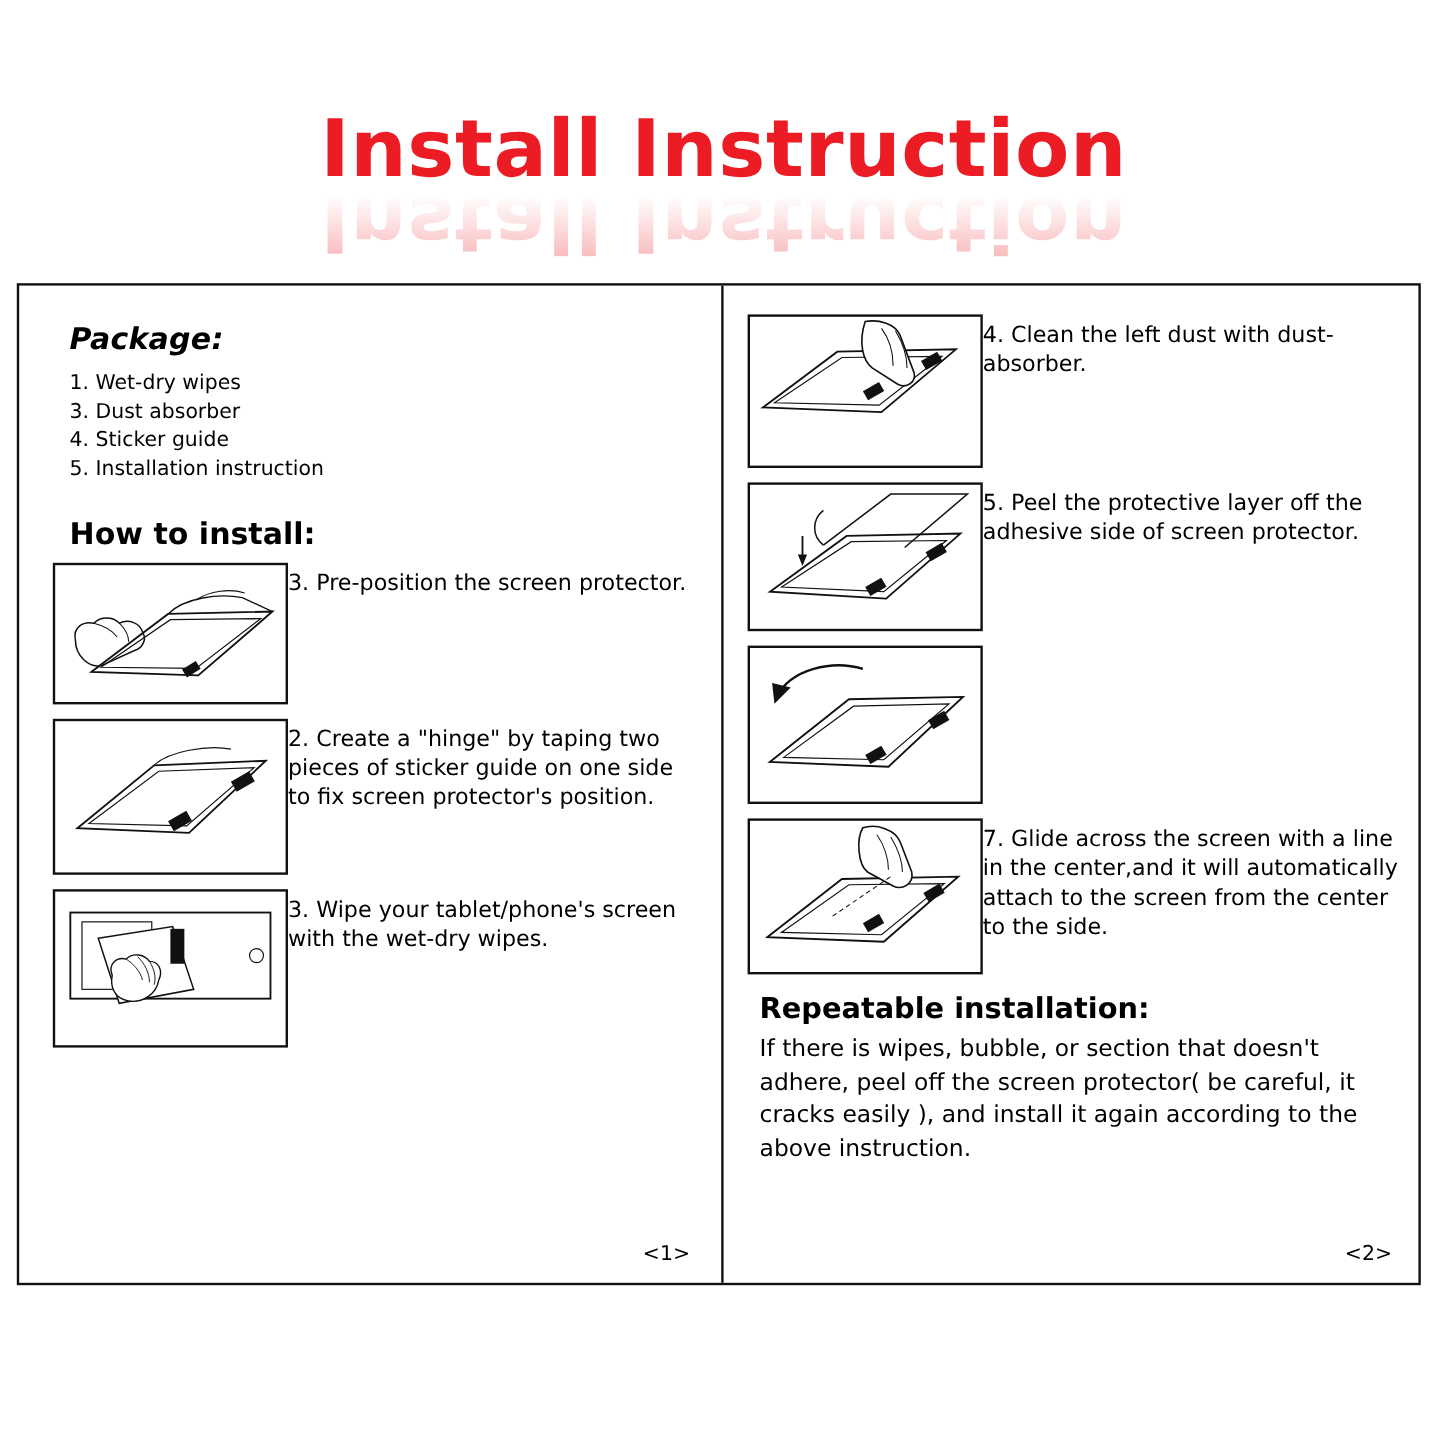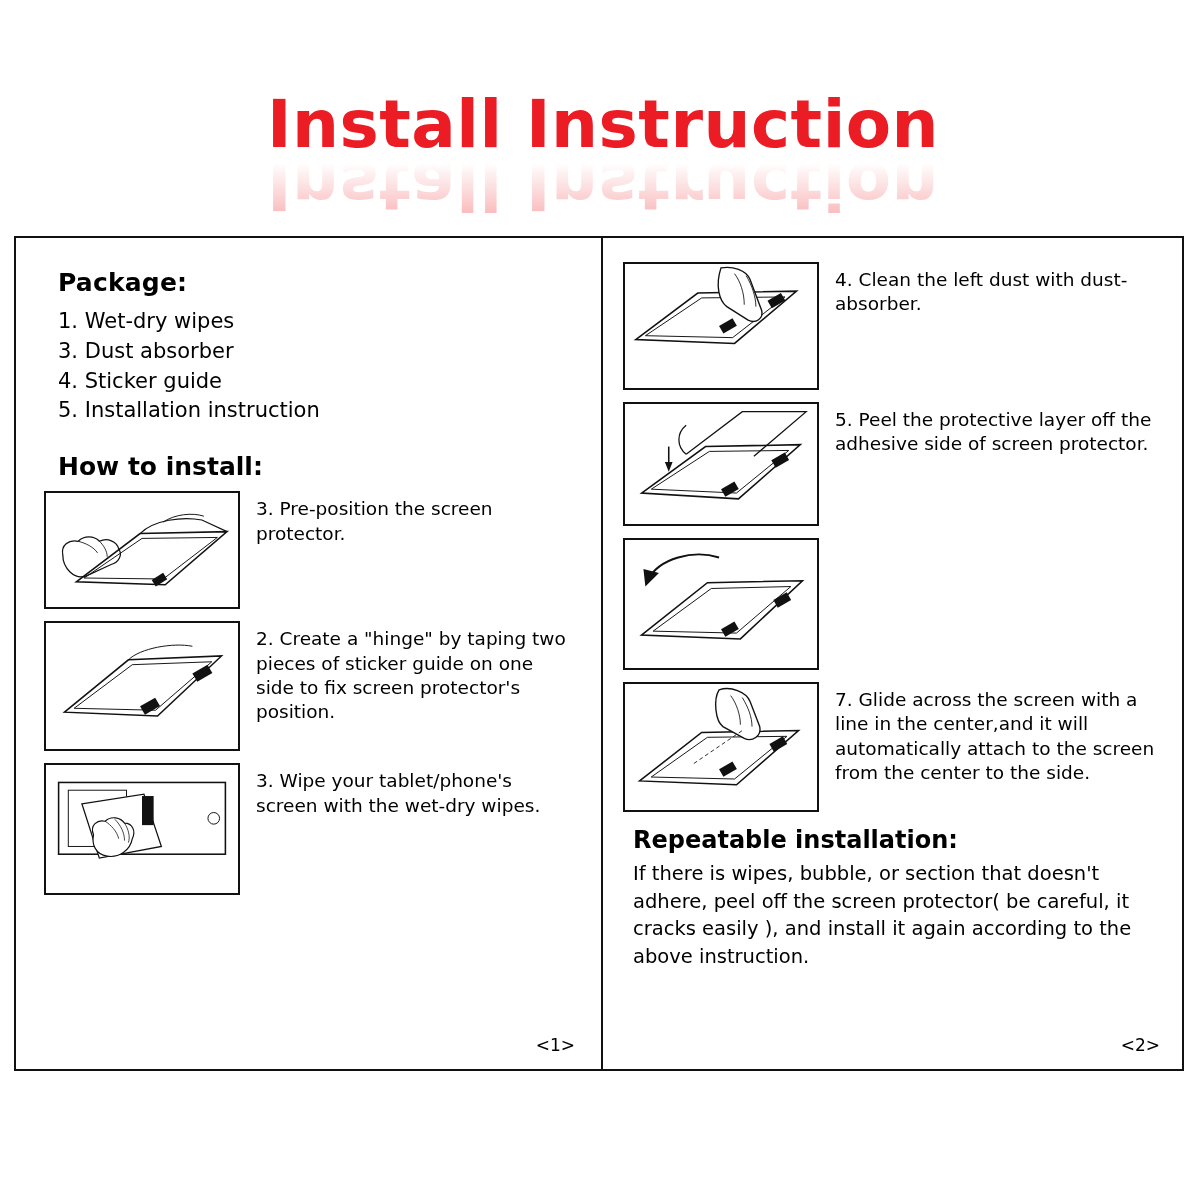--- a/index.html
+++ b/index.html
@@ -84,28 +84,29 @@
     right: 26px;
     font-size: 17px;
     font-family: "DejaVu Sans", sans-serif;
   }
 
   h2.section-head {
     font-size: 25px;
     font-weight: bold;
     margin: 0 0 10px 14px;
     letter-spacing: 0.2px;
+    font-style: italic;
   }
   ul.plain {
     list-style: none;
     margin: 0 0 0 14px;
     padding: 0;
   }
   ul.plain li {
-    font-size: 21px;
+    font-size: 17px;
     line-height: 1.42;
     white-space: nowrap;
   }
   h2.howto {
     font-size: 25px;
     font-weight: bold;
     margin: 26px 0 10px 14px;
   }
 
   
@@ -118,21 +119,20 @@
     border: 2px solid #111;
     box-sizing: border-box;
     background: #fff;
     flex: 0 0 auto;
     position: relative;
     overflow: hidden;
   }
   .step-text {
     font-size: 18.5px;
     line-height: 1.32;
-    padding-left: 16px;
     padding-top: 6px;
   }
   .right .step-text { font-size: 18.5px; }
 
   
   .t1 { width: 196px; height: 118px; }
   .t2 { width: 196px; height: 130px; }
   .t3 { width: 196px; height: 132px; }
 
   

